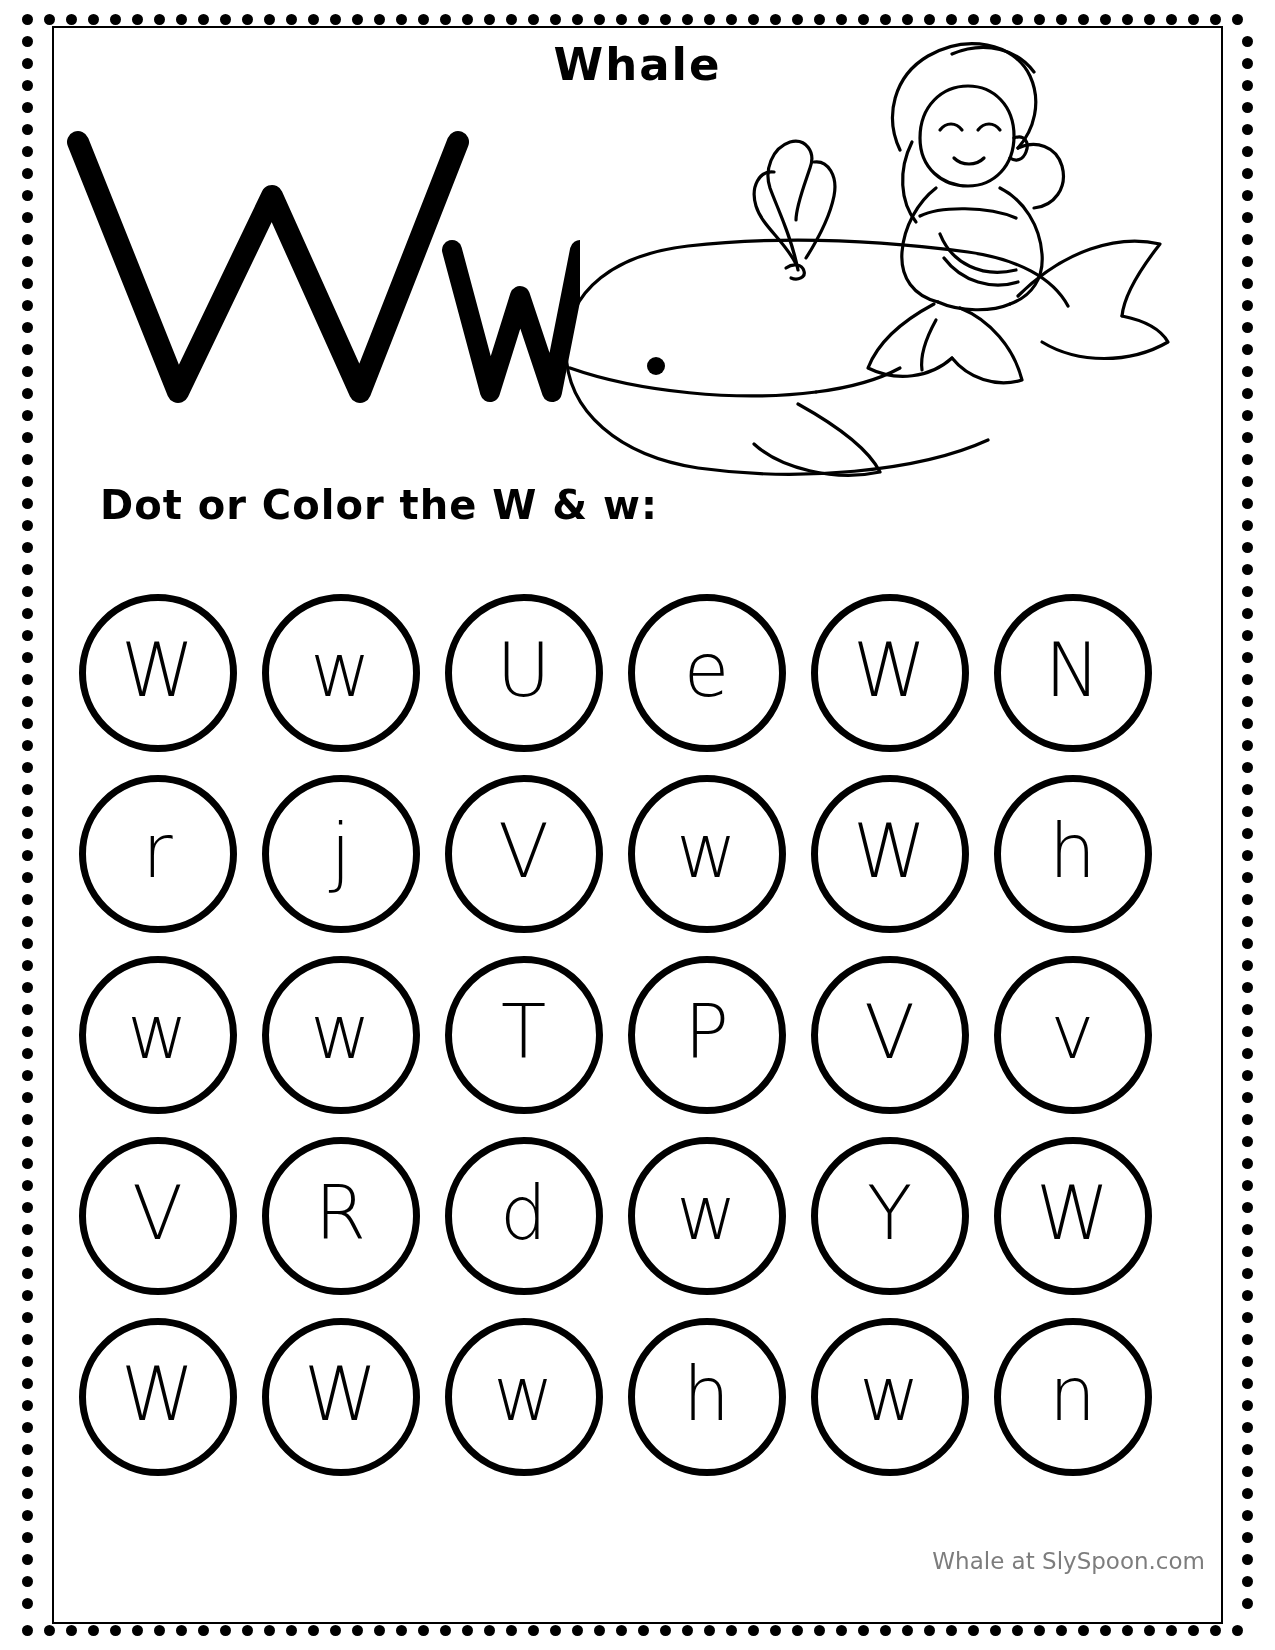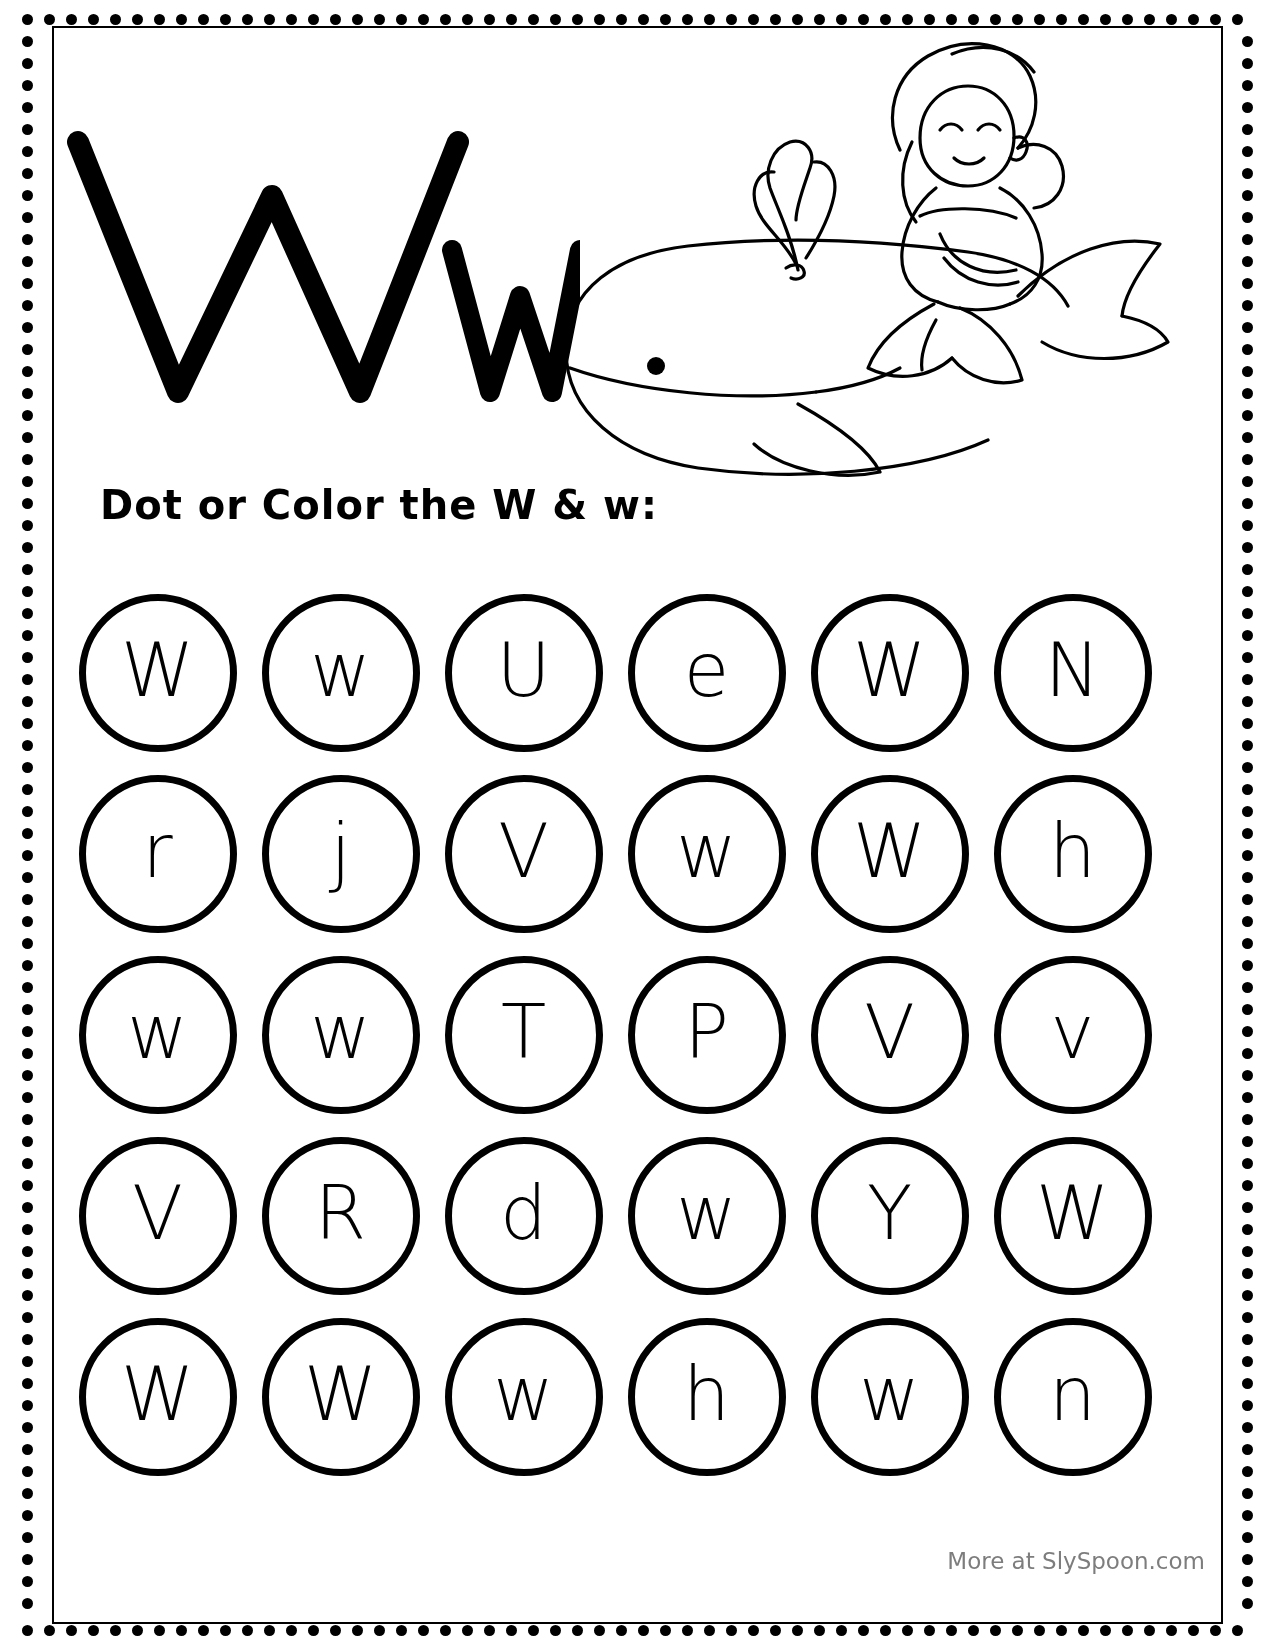--- a/index.html
+++ b/index.html
@@ -392,20 +392,21 @@
       <div class="dot" style="left: 1220px; top: 1518px;"></div>
       <div class="dot" style="left: 0px; top: 1540px;"></div>
       <div class="dot" style="left: 1220px; top: 1540px;"></div>
       <div class="dot" style="left: 0px; top: 1562px;"></div>
       <div class="dot" style="left: 1220px; top: 1562px;"></div>
       <div class="dot" style="left: 0px; top: 1584px;"></div>
       <div class="dot" style="left: 1220px; top: 1584px;"></div>
     </div>
   <div class="inner-rule"></div>
 
+  <div class="word-title">Whale</div>
 
   <div class="big-letters">
     <svg viewBox="0 0 520 330" width="520" height="330" xmlns="http://www.w3.org/2000/svg">
 
       <path d="M18 42 L118 292 L212 96 L300 292 L398 42" fill="none" stroke="#000" stroke-width="22" stroke-linecap="round" stroke-linejoin="round"></path>
 
       <path d="M392 150 L430 292 L460 196 L492 292 L520 150" fill="none" stroke="#000" stroke-width="20" stroke-linecap="round" stroke-linejoin="round"></path>
     </svg>
   </div>
 
@@ -607,15 +608,15 @@
           <span>w</span>
         </div>
       </div>
       <div class="cell">
         <div class="bubble">
           <span>n</span>
         </div>
       </div>
     </div>
 
-  <div class="footer">More at SlySpoon.com</div>
+  <div class="footer">Whale at SlySpoon.com</div>
 
 </div>
 
 </body></html>

